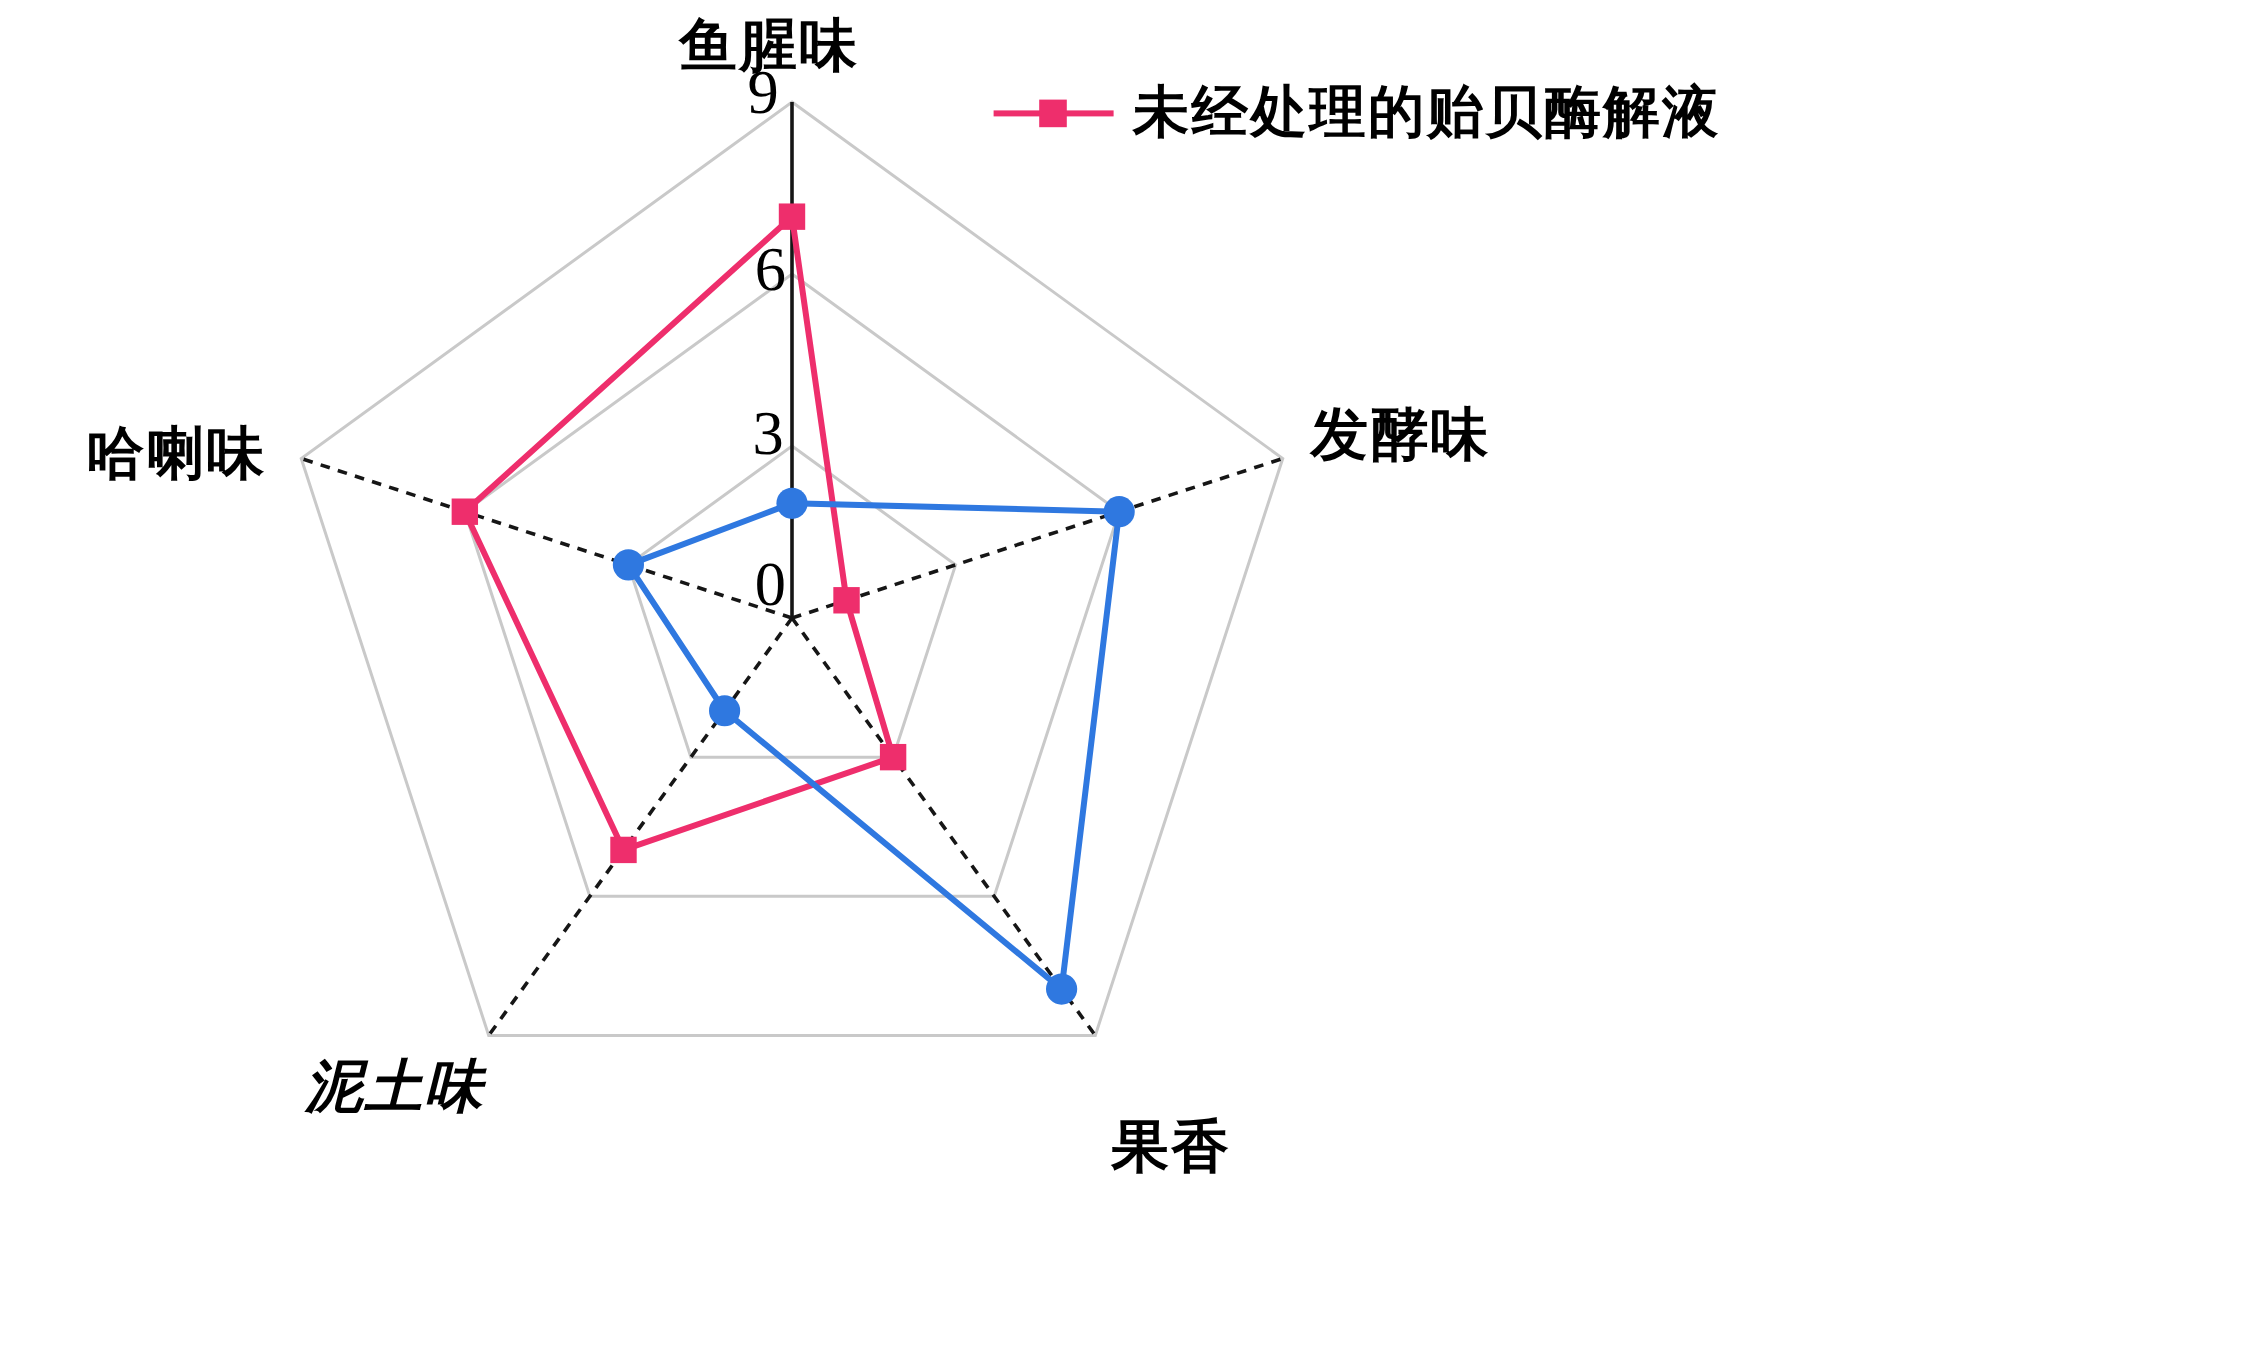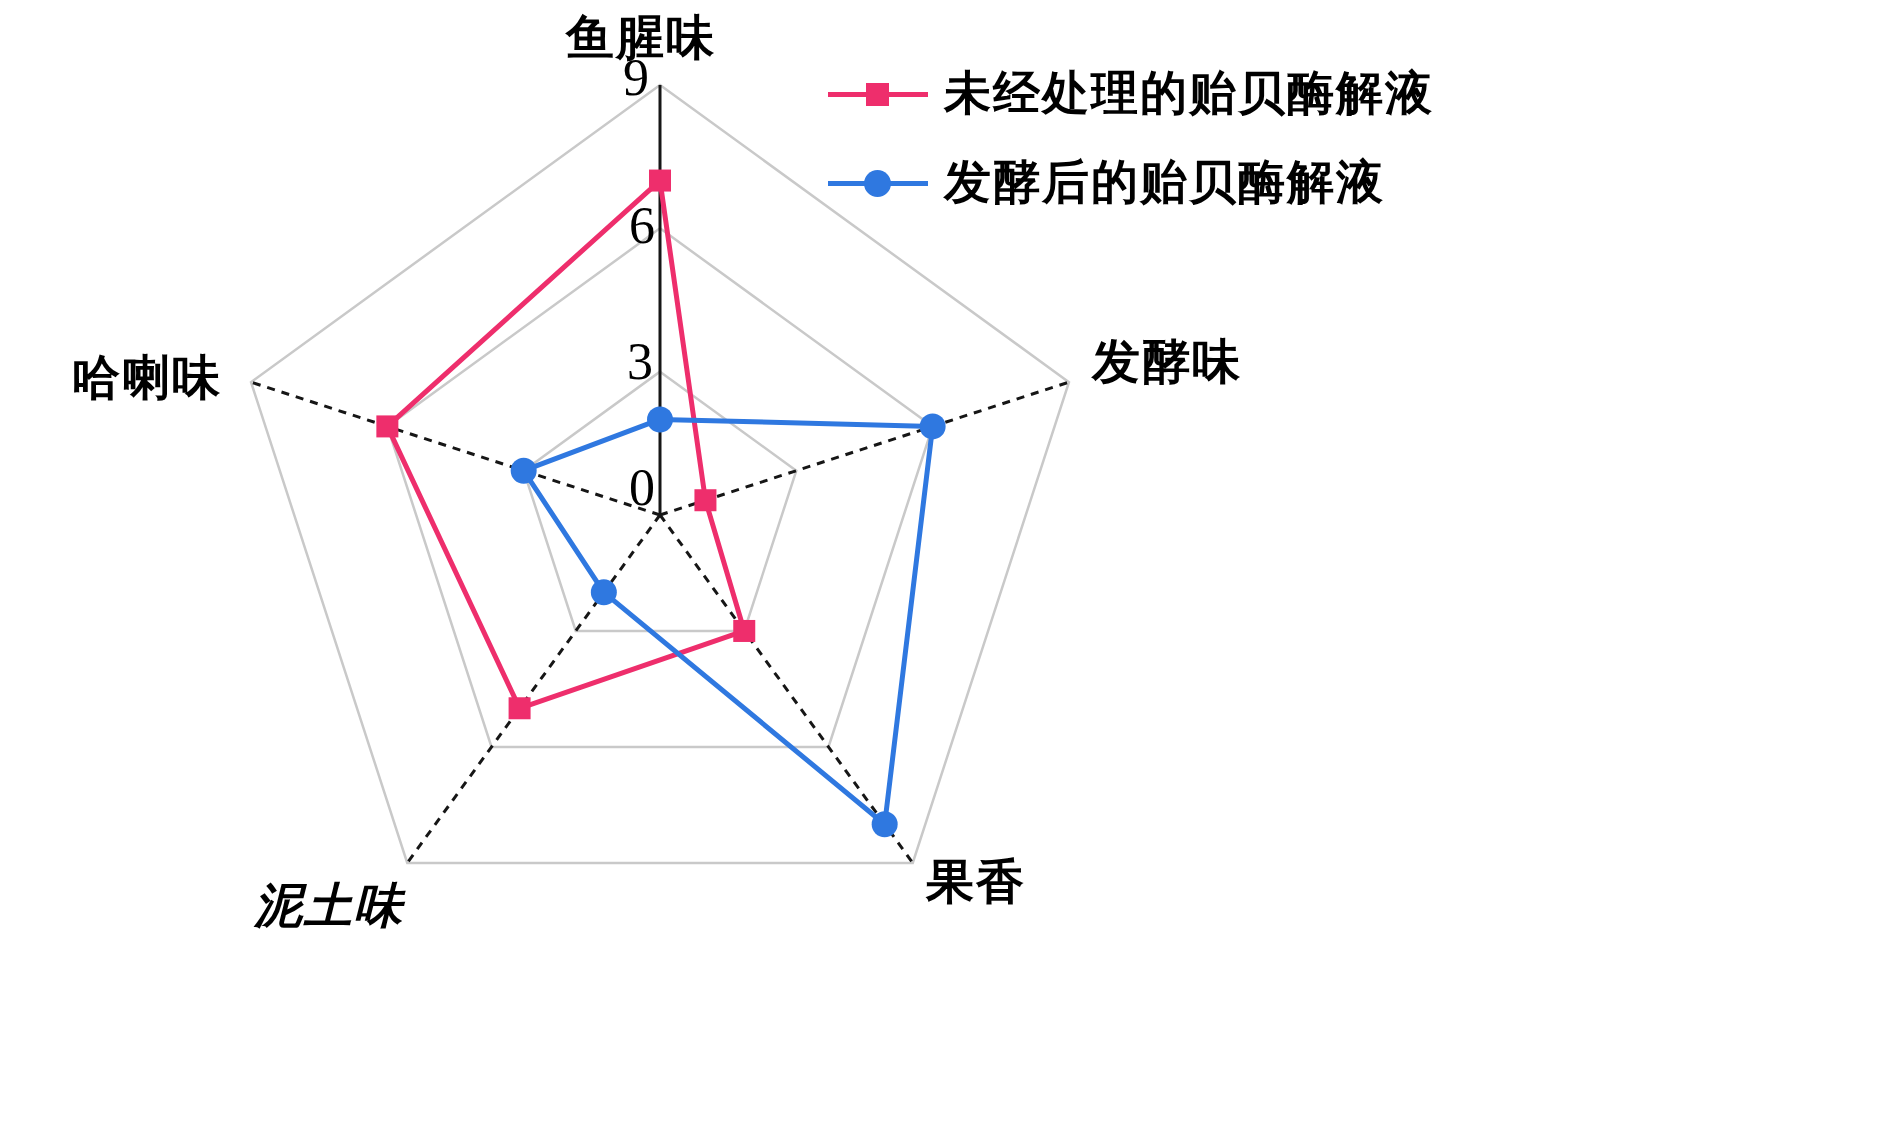--- a/index.html
+++ b/index.html
@@ -48,39 +48,32 @@
       <polygon points="660,419.44444444444446 932.636201337944,426.4151282791818 884.6645853206786,824.2242734055355 603.8338536698303,592.3060683513838 523.681899331028,470.70756413959083" fill="none" stroke="#2f78e0" stroke-width="5" stroke-linejoin="round"></polygon>
       <circle cx="660" cy="419.44444444444446" r="13" fill="#2f78e0"></circle>
       <circle cx="932.636201337944" cy="426.4151282791818" r="13" fill="#2f78e0"></circle>
       <circle cx="884.6645853206786" cy="824.2242734055355" r="13" fill="#2f78e0"></circle>
       <circle cx="603.8338536698303" cy="592.3060683513838" r="13" fill="#2f78e0"></circle>
       <circle cx="523.681899331028" cy="470.70756413959083" r="13" fill="#2f78e0"></circle>
     </svg>
 
   <div class="axis-label" style="left:566px;top:6px;">鱼腥味</div>
   <div class="axis-label" style="left:1092px;top:330px;">发酵味</div>
-  <div class="axis-label" style="left:926px;top:850px;">果香</div>
+  <div class="axis-label" style="left:926px;top:924px;">果香</div>
   <div class="axis-label" style="left:254px;top:874px;font-style:italic;">泥土味</div>
   <div class="axis-label" style="left:72px;top:346px;text-align:right;">哈喇味</div>
 
   <div class="tick-label" style="left:612px;top:52px;">9</div>
   <div class="tick-label" style="left:618px;top:200px;">6</div>
   <div class="tick-label" style="left:616px;top:336px;">3</div>
   <div class="tick-label" style="left:618px;top:462px;">0</div>
 
   <div class="legend">
     <div class="legend-row">
       <span class="legend-marker">
         <span class="legend-line" style="background: rgb(238, 46, 108);"></span>
         <span class="legend-square" style="background: rgb(238, 46, 108);"></span>
       </span>
       <span class="legend-text">未经处理的贻贝酶解液</span>
     </div>
-    <div class="legend-row">
-      <span class="legend-marker">
-        <span class="legend-line" style="background: rgb(47, 120, 224);"></span>
-        <span class="legend-circle" style="background: rgb(47, 120, 224);"></span>
-      </span>
-      <span class="legend-text">发酵后的贻贝酶解液</span>
-    </div>
   </div>
 
 </div>
 
 </body></html>

